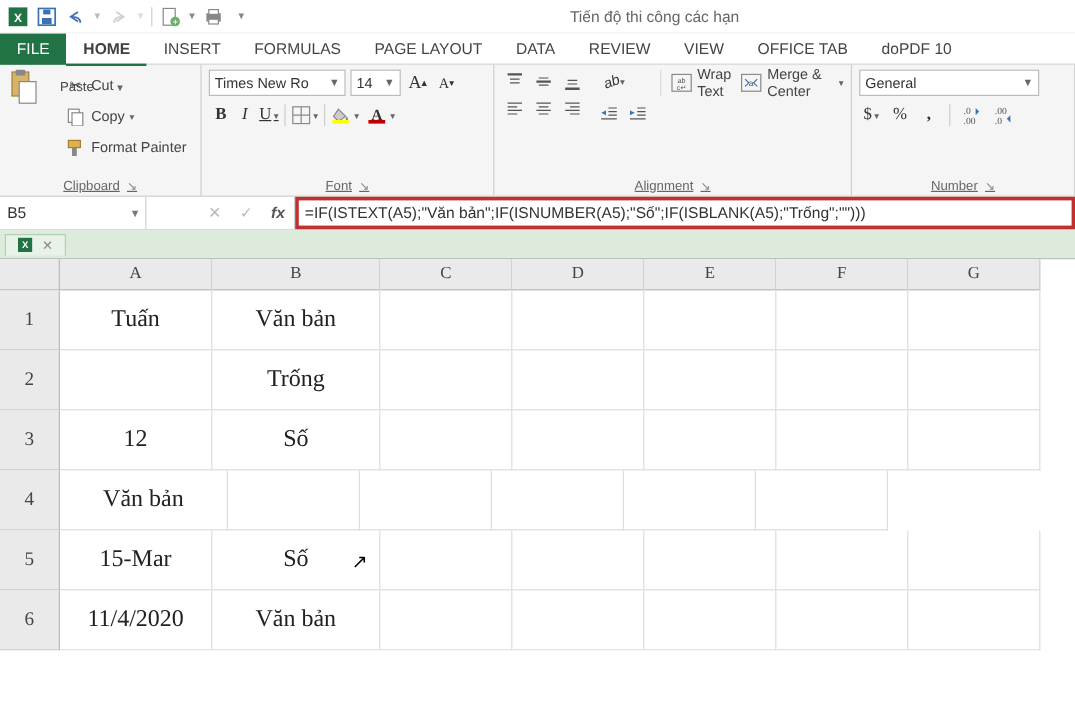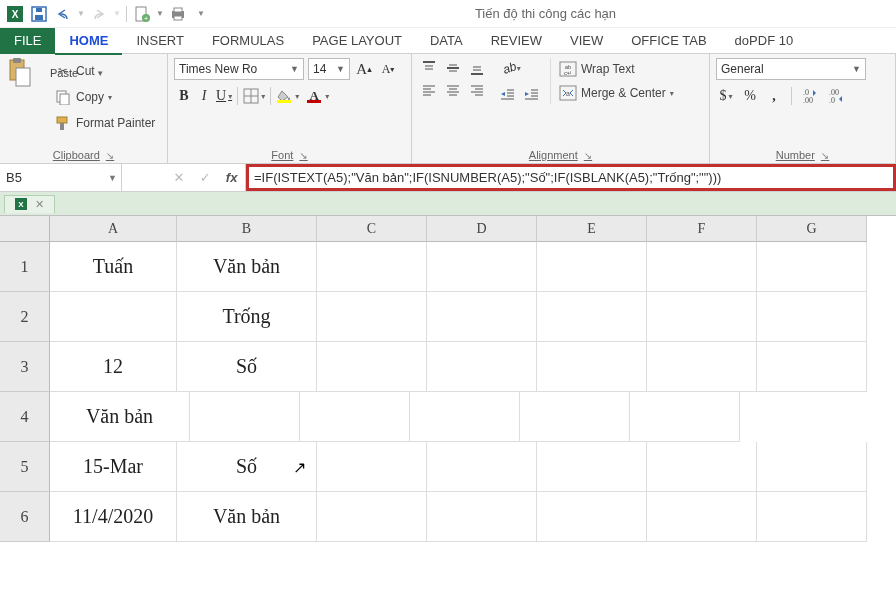--- a/index.html
+++ b/index.html
@@ -8,21 +8,21 @@
   
   .qat { height: 28px; background: #fff; display: flex; align-items: center; padding: 0 4px; gap: 2px; border-bottom: 1px solid #eee; }
   .qat-item { width: 22px; height: 22px; display: flex; align-items: center; justify-content: center; font-size: 14px; color: #555; }
   .qat-sep { width: 1px; height: 16px; background: #ccc; margin: 0 2px; }
   .qat-title { flex: 1; text-align: center; color: #666; font-size: 13px; padding-right: 10px; }
 
   
   .tabs { height: 26px; background: #fff; display: flex; align-items: center; padding-left: 0; border-bottom: 1px solid #d0d0d0; }
   .tab { padding: 0 14px; height: 26px; display: flex; align-items: center; font-size: 13px; color: #444; cursor: pointer; }
   .tab.file { background: #217346; color: #fff; font-weight: 400; }
-  .tab.active { color: #1d4ed8; border-bottom: 2px solid #217346; margin-bottom: -2px; font-weight: 600; }
+  .tab.active { color: #404040; border-bottom: 2px solid #217346; margin-bottom: -2px; font-weight: 600; }
 
   
   .ribbon { height: 110px; background: #f5f5f5; display: flex; border-bottom: 1px solid #d0d0d0; }
   .rgroup { border-right: 1px solid #d0d0d0; padding: 4px 6px 2px; display: flex; flex-direction: column; }
   .rgroup-body { flex: 1; display: flex; align-items: flex-start; gap: 4px; }
   .rgroup-label { text-align: center; font-size: 11px; color: #666; padding-top: 2px; display: flex; align-items: center; justify-content: center; gap: 6px; text-decoration: underline;}
   .rgroup-label .launcher { font-size: 10px; color: #888; }
   
   .big-btn { display: flex; flex-direction: row; align-items: center; justify-content: flex-start; width: 44px; padding-top: 2px; gap: 18px; font-size: 11px; color: #444; }
   .big-btn .ico { width: 26px; height: 26px; display: flex; align-items: center; justify-content: center; }
@@ -34,21 +34,21 @@
   .dropdown-arrow { font-size: 9px; color: #666; margin-left: 4px; }
   
   .mini-btn { min-width: 20px; height: 20px; display: flex; align-items: center; justify-content: center; font-family: "Times New Roman", serif; font-size: 14px; color: #333; padding: 0 2px;}
   .mini-sep { width: 1px; height: 18px; background: #ccc; margin: 0 3px; }
   .paint-bar { height: 3px; width: 14px; margin-top: -2px; }
   
   .align-grid { display: flex; flex-direction: column; gap: 2px; }
   .align-row { display: flex; gap: 2px; }
   .align-btn { width: 22px; height: 20px; display: flex; align-items: center; justify-content: center; }
 
-  .merge-group { display: flex; flex-direction: column; gap: 2px; border-left: 1px solid #ddd; padding-left: 8px; margin-left: 4px;}
+  .merge-group { display: flex; flex-direction: row; gap: 2px; border-left: 1px solid #ddd; padding-left: 8px; margin-left: 4px;}
   .merge-row { display: flex; align-items: center; gap: 4px; height: 22px; font-size: 12px; color: #444; }
   .num-fmt { display: flex; gap: 4px; align-items: center; }
 
   
   .fbar-wrap { display: flex; border-bottom: 1px solid #d0d0d0; height: 28px; align-items: stretch; }
   .namebox { width: 122px; border-right: 1px solid #d0d0d0; display: flex; align-items: center; padding: 0 6px; font-size: 13px; color: #333; position: relative; }
   .namebox .dd { position: absolute; right: 4px; font-size: 9px; color: #777; }
   .fbar-btns { width: 80px; display: flex; align-items: center; justify-content: space-around; border-right: 1px solid #d0d0d0; color: #777; }
   .fbar-btns span { font-size: 13px; }
   .fx { font-style: italic; color: #555; font-weight: bold;}
@@ -180,21 +180,21 @@
     </div>
     <div class="rgroup-label">
       <span>Clipboard</span>
       <span class="launcher">↘</span>
     </div>
   </div>
 
   <div class="rgroup" style="width:244px;">
     <div class="rgroup-body" style="flex-direction:column;gap:6px;align-items:flex-start;">
       <div style="display:flex;gap:4px;align-items:center;">
-        <div class="font-select" style="width:130px;">
+        <div class="font-select" style="width:114px;">
           <span>Times New Ro</span>
           <span class="dropdown-arrow">▼</span>
         </div>
         <div class="font-select" style="width:42px;">
           <span>14</span>
           <span class="dropdown-arrow">▼</span>
         </div>
         <div class="mini-btn" style="font-size:15px;">A<span style="font-size:9px;vertical-align:super;">▴</span></div>
         <div class="mini-btn" style="font-size:12px;">A<span style="font-size:8px;vertical-align:super;">▾</span></div>
       </div>

